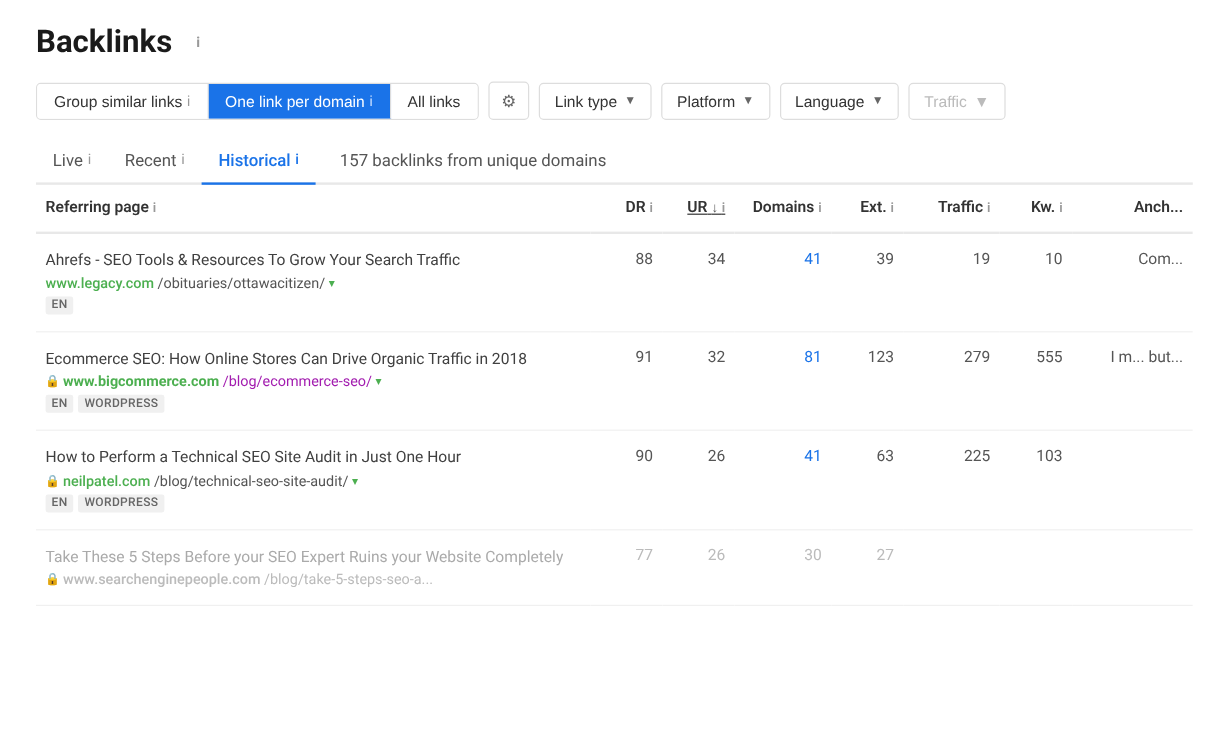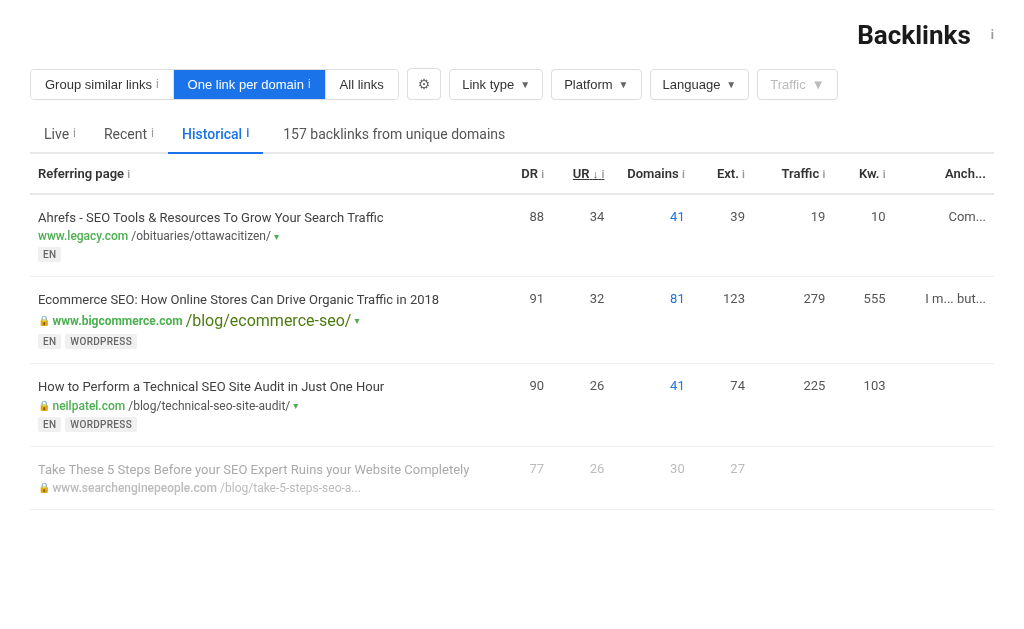--- a/index.html
+++ b/index.html
@@ -14,21 +14,20 @@
       max-width: 1024px;
     }
     .page-title {
       font-size: 26px;
       font-weight: 700;
       color: #1a1a1a;
       margin-bottom: 18px;
       display: flex;
       align-items: center;
       gap: 20px;
-      justify-content: flex-end;
     }
     .info-icon {
       font-size: 12px;
       color: #999;
       cursor: pointer;
     }
     .toolbar {
       display: flex;
       align-items: center;
       gap: 8px;
@@ -340,21 +339,21 @@
             <td class="cell-numeric">10</td>
             <td class="cell-numeric">Com...</td>
           </tr>
           <tr>
             <td class="cell-page">
               <a class="page-title-link" href="#">Ecommerce SEO: How Online Stores Can Drive Organic Traffic in 2018</a>
               <div style="display: flex; align-items: center; gap: 2px;">
                 <span style="font-size: 10px; color: rgb(76, 175, 80);">🔒</span>
                 <a href="#" class="page-url">
                   <span style="font-weight: 700; color: rgb(76, 175, 80);">www.bigcommerce.com</span>
-                  <span style="color: #4d7c0f; font-size: 16px;">/blog/ecommerce-seo/</span>
+                  <span style="color: #a21caf; font-size: 12px;">/blog/ecommerce-seo/</span>
                   <span style="font-size: 10px; color: rgb(76, 175, 80);">▾</span>
                 </a>
               </div>
               <div class="tags-row">
                 <span class="tag">EN</span>
                 <span class="tag">WORDPRESS</span>
               </div>
             </td>
             <td class="cell-numeric">91</td>
             <td class="cell-numeric">32</td>
@@ -376,21 +375,21 @@
                 </a>
               </div>
               <div class="tags-row">
                 <span class="tag">EN</span>
                 <span class="tag">WORDPRESS</span>
               </div>
             </td>
             <td class="cell-numeric">90</td>
             <td class="cell-numeric">26</td>
             <td class="cell-numeric blue">41</td>
-            <td class="cell-numeric">74</td>
+            <td class="cell-numeric">63</td>
             <td class="cell-numeric">225</td>
             <td class="cell-numeric">103</td>
             <td class="cell-numeric"></td>
           </tr>
           <tr class="faded-row">
             <td class="cell-page">
               <a class="page-title-link" href="#">Take These 5 Steps Before your SEO Expert Ruins your Website Completely</a>
               <div style="display: flex; align-items: center; gap: 2px;">
                 <span style="font-size: 10px; color: rgb(187, 187, 187);">🔒</span>
                 <a href="#" class="page-url" style="color: rgb(187, 187, 187);">

